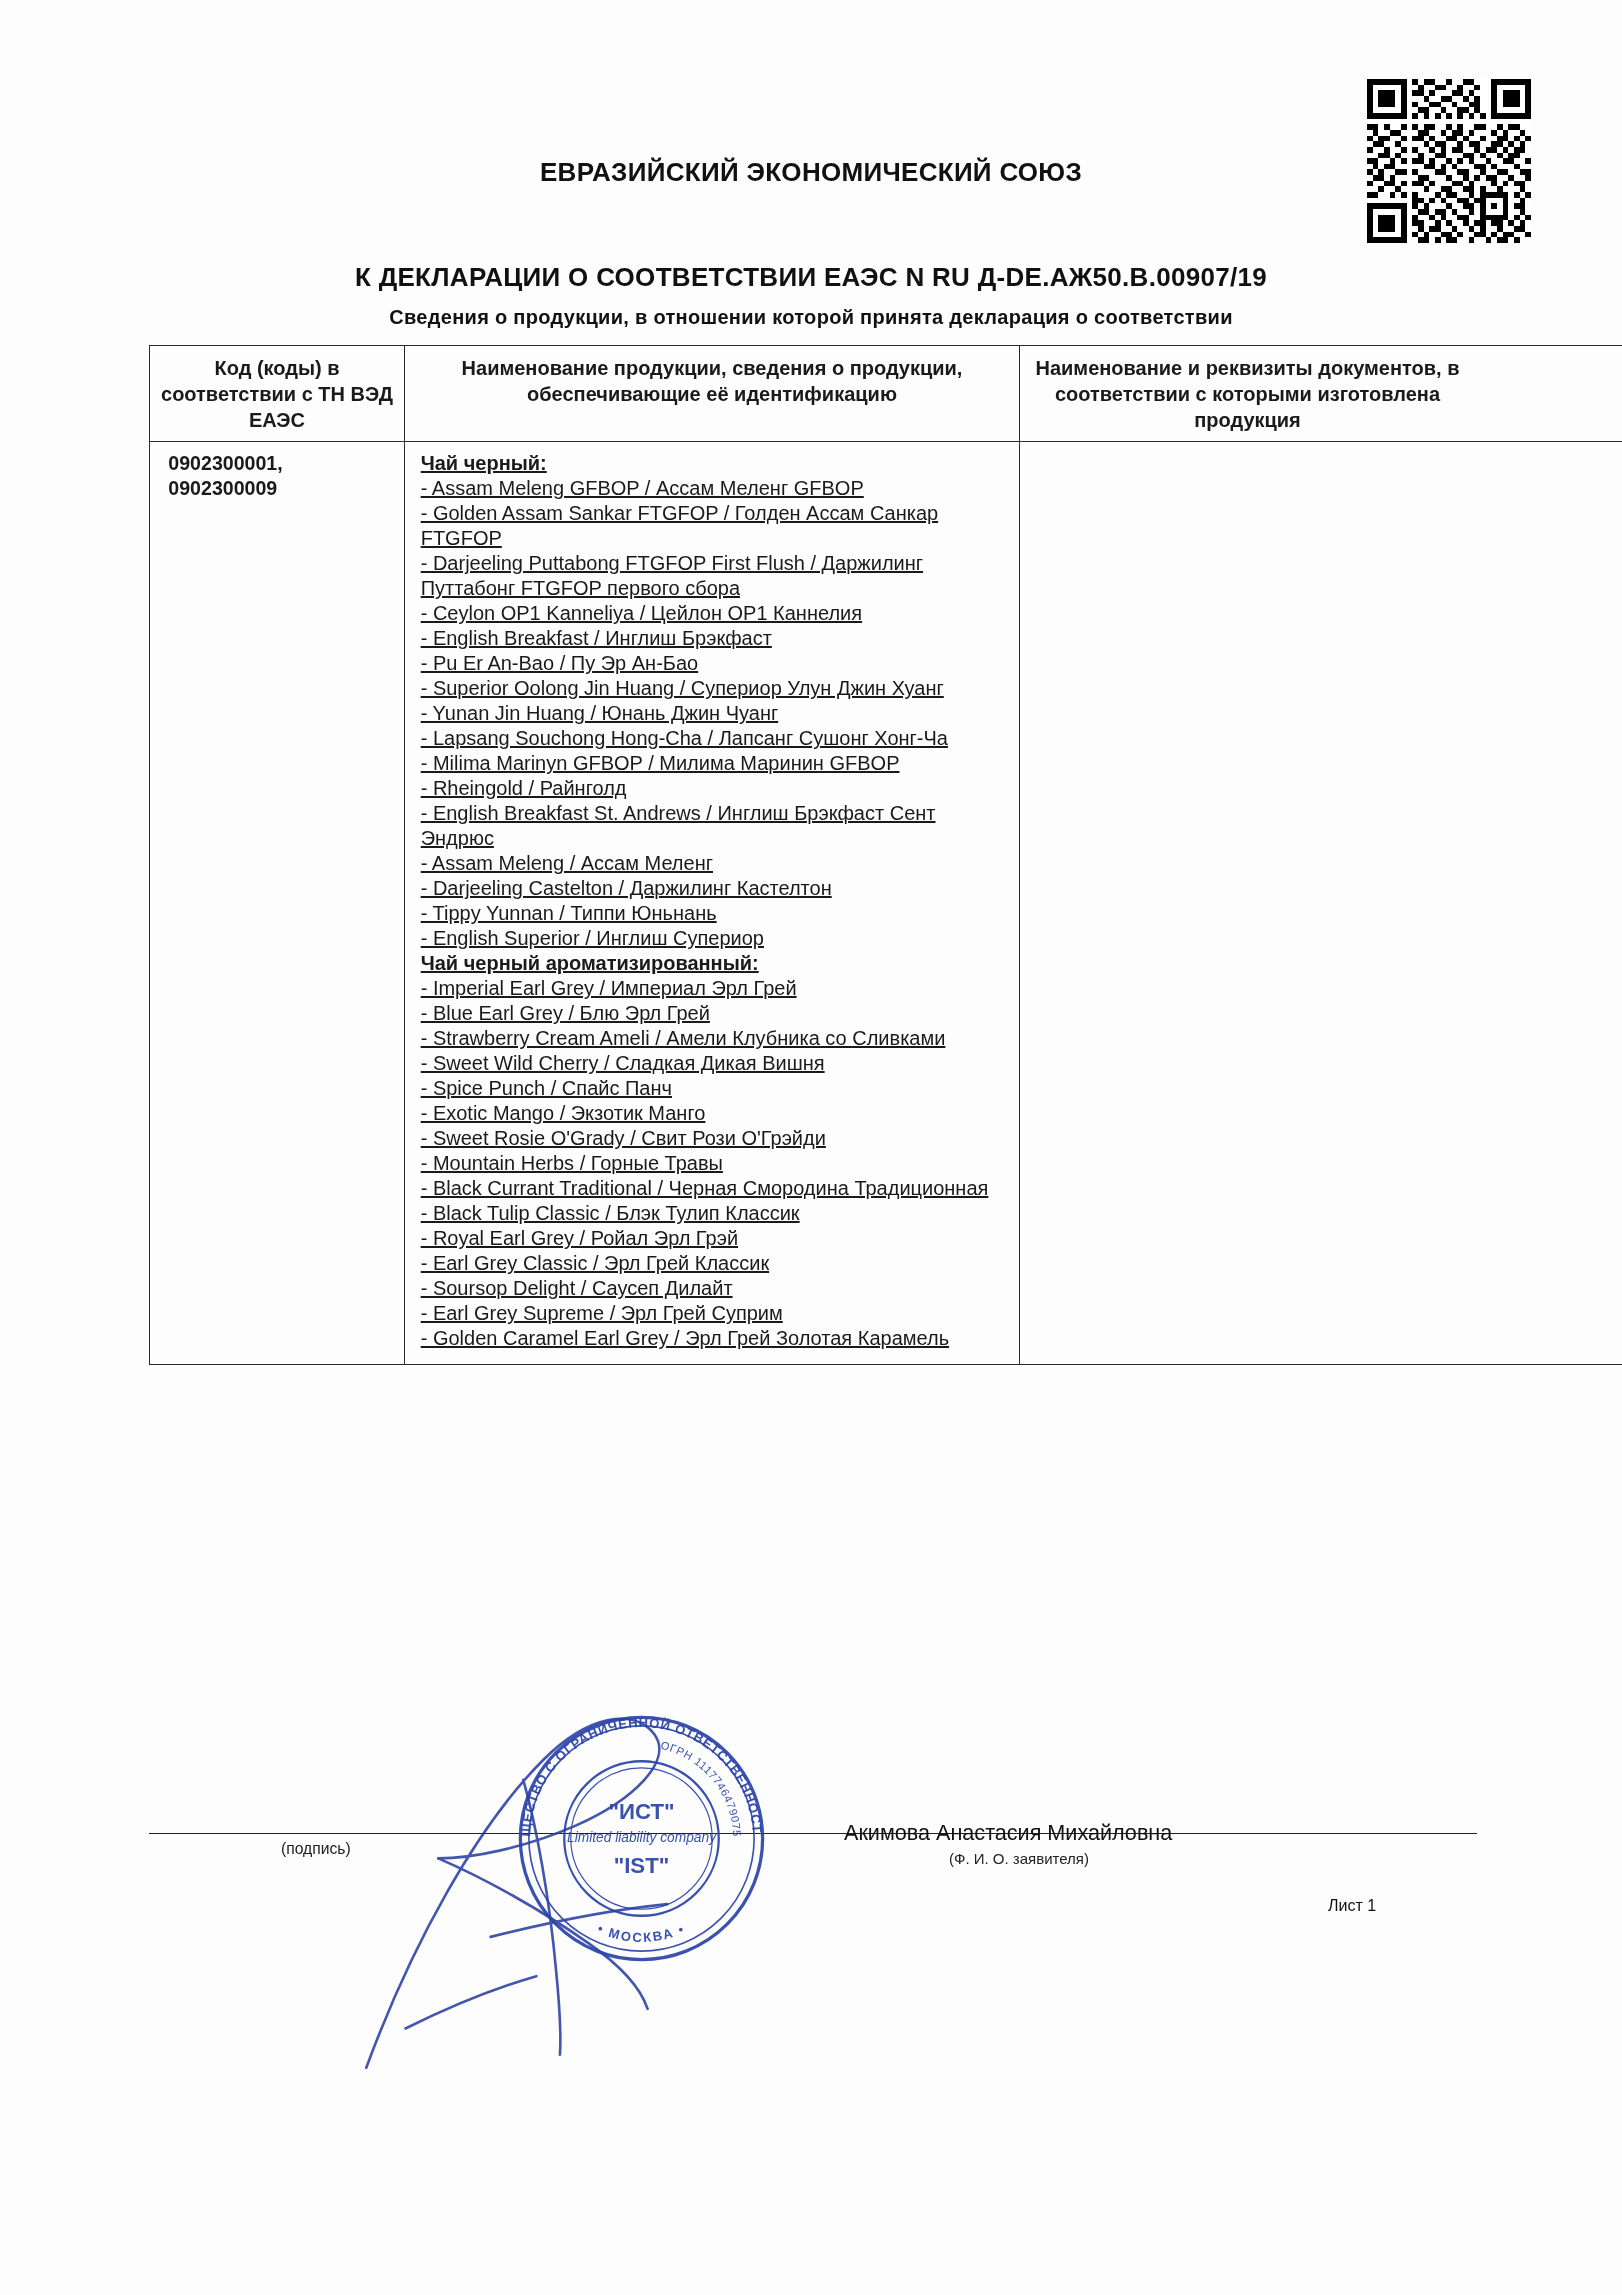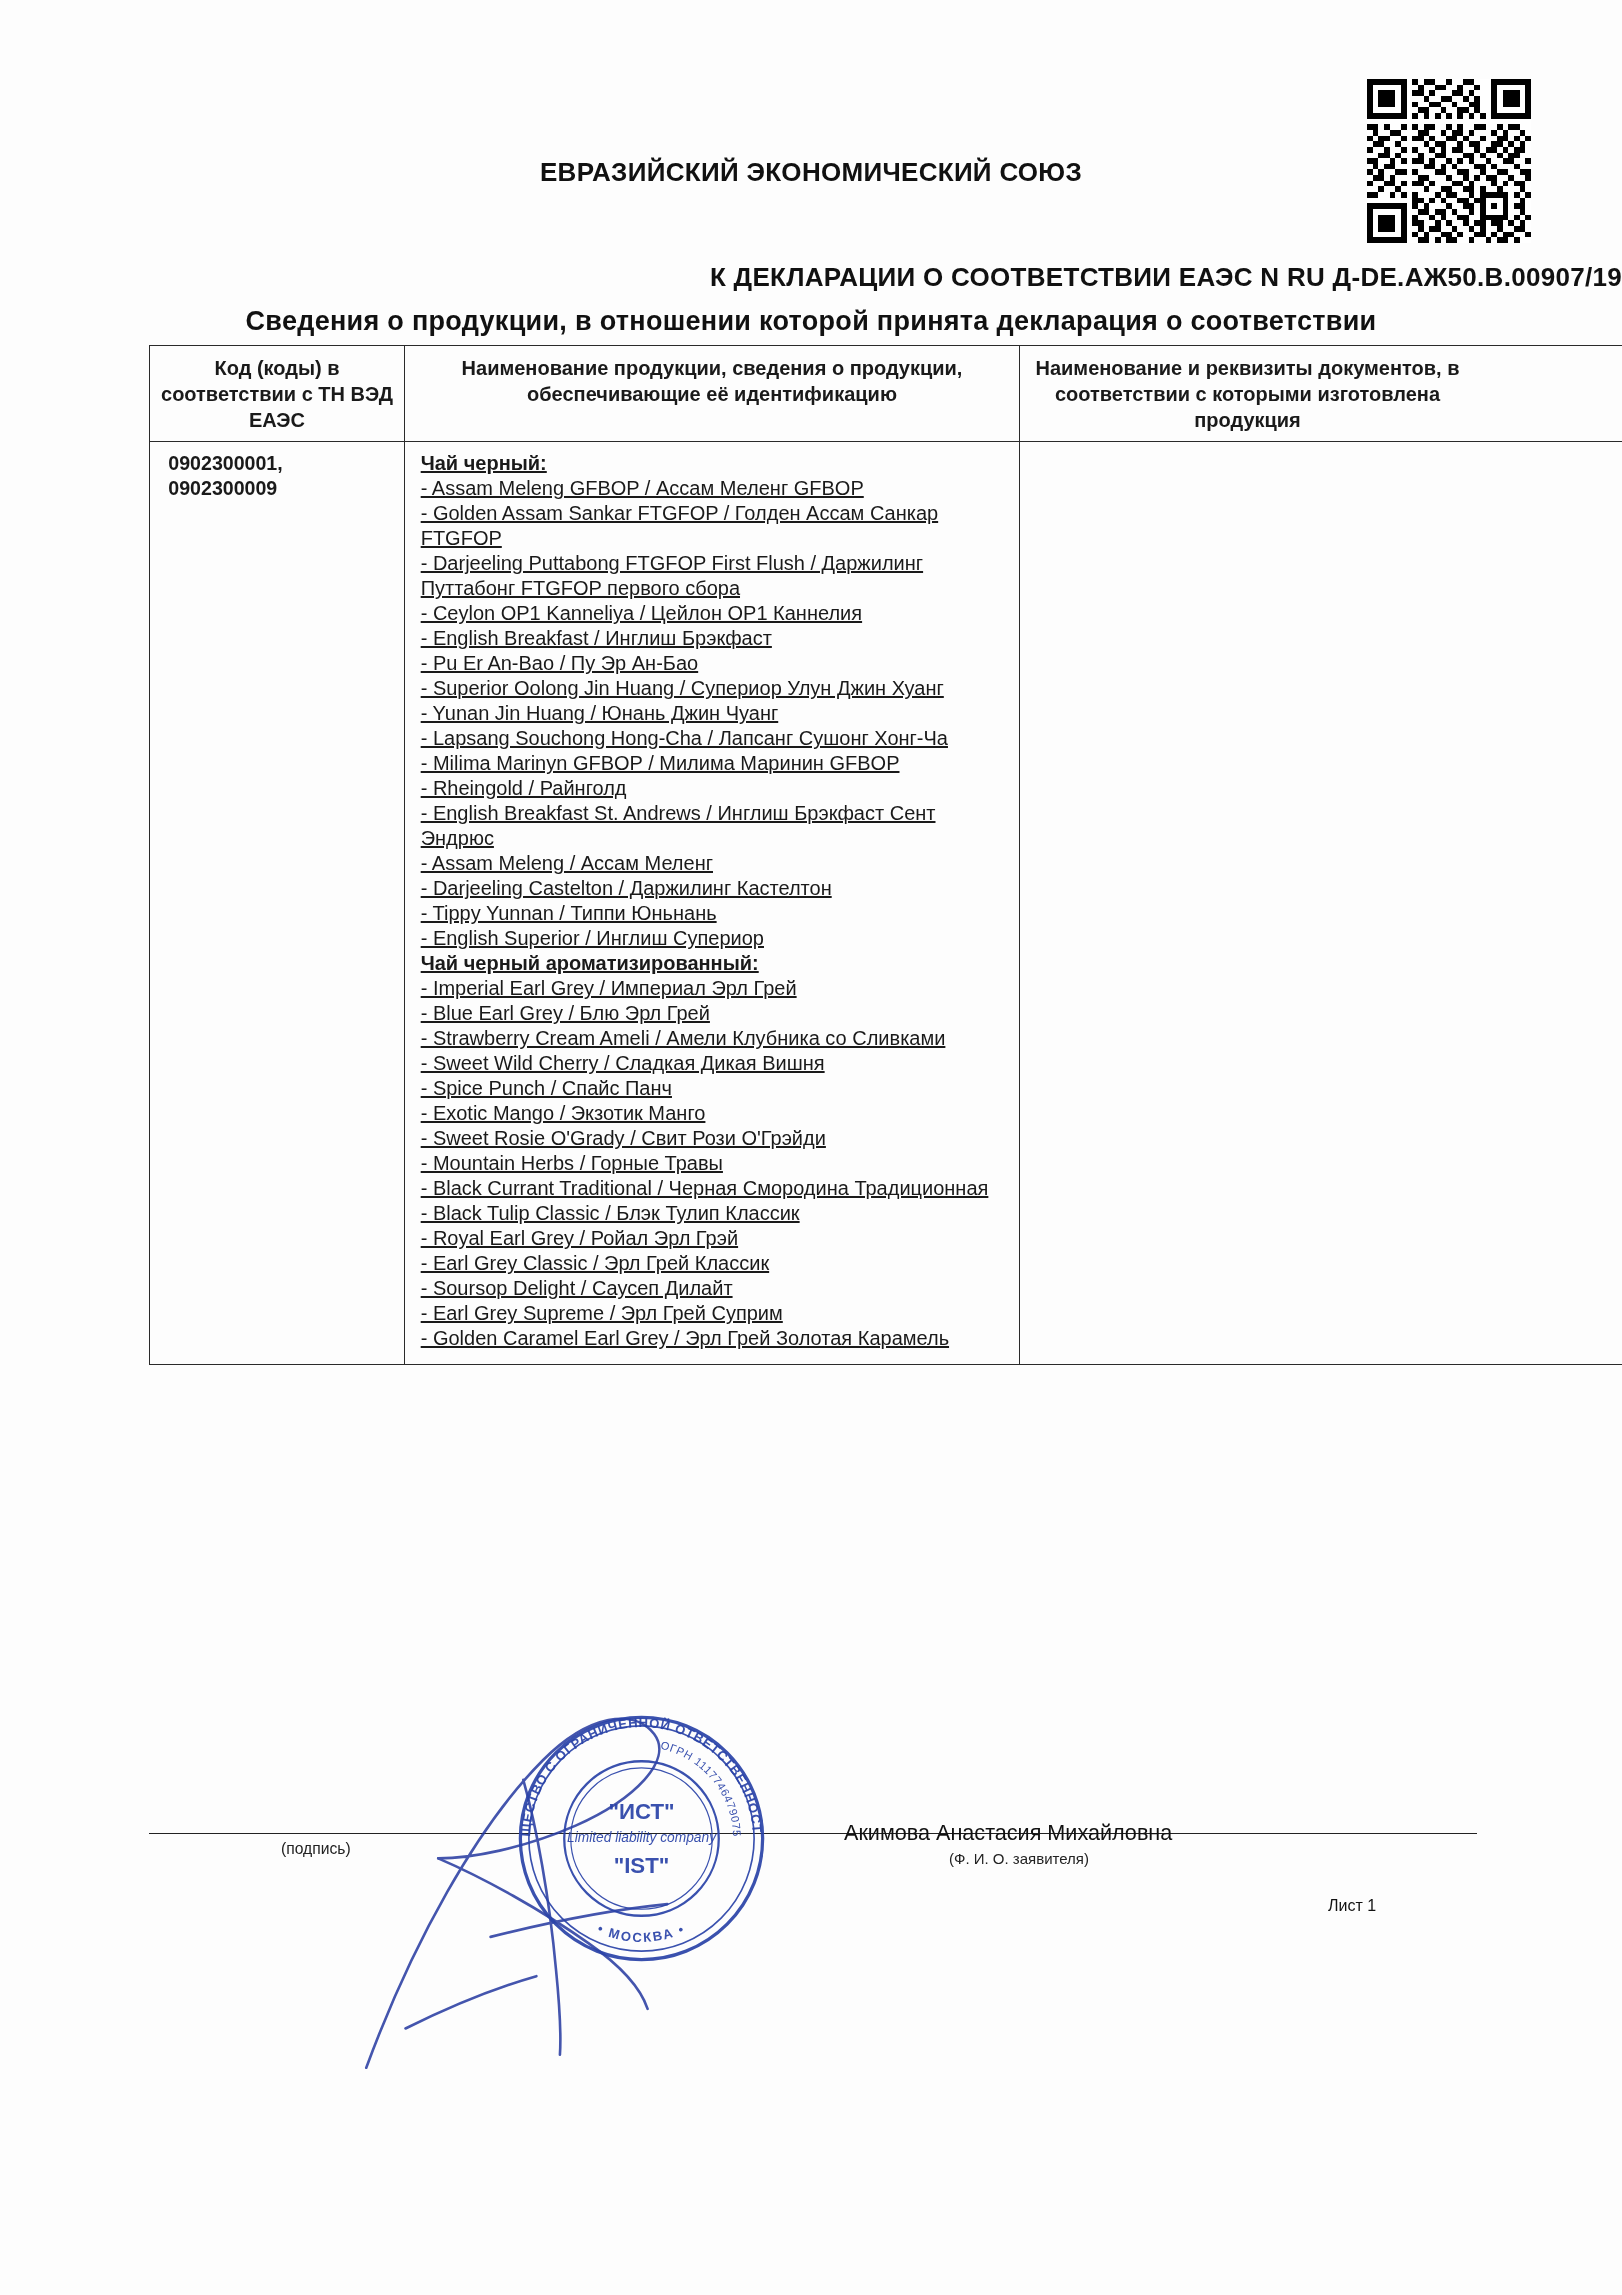--- a/index.html
+++ b/index.html
@@ -39,22 +39,22 @@
     position: absolute;
     left: 0;
     width: 1622px;
     text-align: center;
     font-weight: bold;
     letter-spacing: 0.3px;
     color: #111;
   }
   #h1 { top: 149px;  font-size: 26px; margin-top: 8px; }
   #h2 { top: 211px;  font-size: 26px; }
-  #h3 { top: 262px;  font-size: 26px; text-align: right; }
-  #h4 { top: 306px;  font-size: 27px; }
+  #h3 { top: 262px;  font-size: 26px; }
+  #h4 { top: 306px;  font-size: 20px; }
 
   
   .tbl {
     position: absolute;
     left: 149px;
     top: 345px;
     width: 1541px;
     border: 1.3px solid #2a2a2a;
     box-sizing: border-box;
   }

